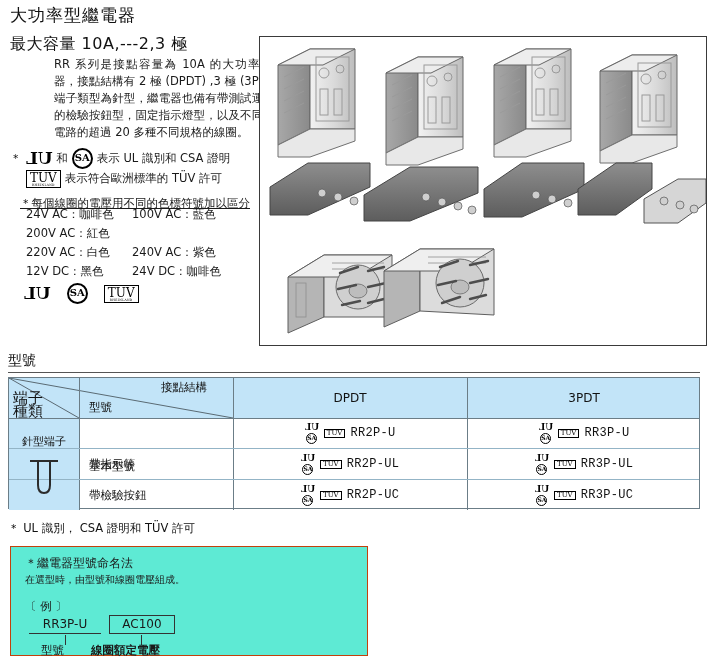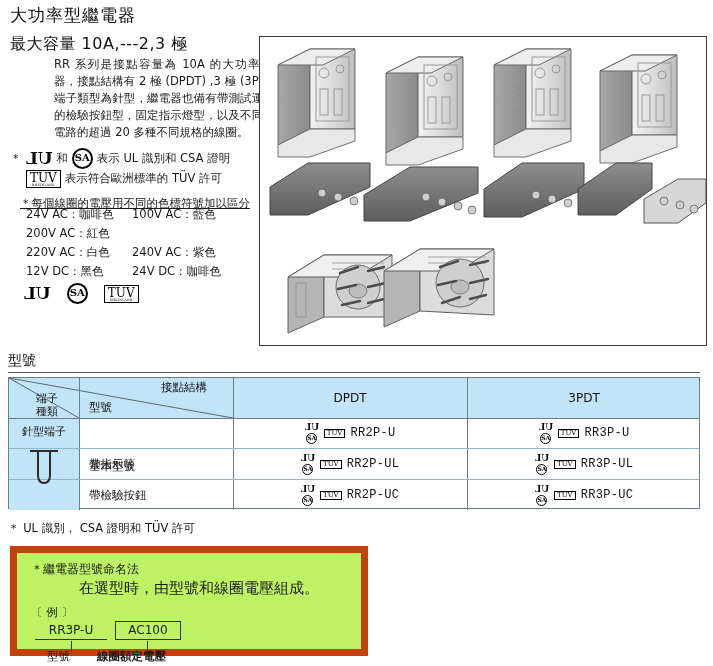--- a/index.html
+++ b/index.html
@@ -116,21 +116,21 @@
   }
   .th-bg { position: absolute; left: 0; top: 0; width: 100%; height: 40px; background: #c2e4f8; }
   .col-term-bg { position: absolute; left: 0; top: 0; width: 70px; height: 132px; background: #c2e4f8; }
   .cell-line-v { position: absolute; top: 0; width: 1px; height: 132px; background: #6b7d87; }
   .cell-line-h { position: absolute; left: 0; width: 100%; height: 1px; background: #93b4c6; }
 
   .diag-svg { position: absolute; left: 0; top: 0; width: 224px; height: 40px; }
 
   .lbl-terminal-kind {
     position: absolute; left: 4px; top: 14px;
-    font-size: 11px; line-height: 13px; color: #111; z-index: 3; margin-left: 23px;
+    font-size: 15px; line-height: 13px; color: #111; z-index: 3;
   }
   .lbl-contact-struct {
     position: absolute; left: 152px; top: 2px;
     font-size: 11.5px; color: #111; z-index: 3;
   }
   .lbl-model-no {
     position: absolute; left: 80px; top: 22px;
     font-size: 11.5px; color: #111; z-index: 3;
   }
   .lbl-dpdt {
@@ -140,21 +140,21 @@
   }
   .lbl-3pdt {
     position: absolute; left: 458px; top: 0; width: 234px; height: 40px;
     display: flex; align-items: center; justify-content: center;
     font-size: 12px; color: #111; z-index: 3;
   }
 
   .term-cell {
     position: absolute; left: 0; top: 40px; width: 70px; height: 92px;
     display: flex; flex-direction: column; align-items: center;
-    justify-content: flex-start; padding-top: 6px; box-sizing: border-box;
+    justify-content: flex-start; padding-top: 16px; box-sizing: border-box;
     z-index: 3;
   }
   .term-cell .tlabel { font-size: 11px; color: #111; margin-bottom: 8px; }
 
   .row-name {
     position: absolute; left: 80px; width: 140px; height: 30px;
     display: flex; align-items: center; font-size: 11.5px; color: #111; z-index: 3;
   }
   .model-cell {
     position: absolute; height: 30px;
@@ -164,24 +164,24 @@
   .model-cell .mname { letter-spacing: .3px; font-family: Liberation Mono, monospace; }
 
   
   .footnote {
     position: absolute; left: 8px; top: 521px;
     font-size: 11.5px; color: #111;
   }
   .naming-box {
     position: absolute; left: 10px; top: 546px;
     width: 358px; height: 110px;
-    border: 7px solid #c2410c; box-sizing: border-box; background: #bef264;
+    border: 1px solid #c2410c; box-sizing: border-box; background: #5eead4;
   }
   .nb-title { position: absolute; left: 14px; top: 8px; font-size: 12px; }
-  .nb-sub { position: absolute; left: 14px; top: 26px; font-size: 15px; margin-left: 48px; }
+  .nb-sub { position: absolute; left: 14px; top: 26px; font-size: 10px; }
   .nb-ex { position: absolute; left: 14px; top: 52px; font-size: 11.5px; }
   .nb-model {
     position: absolute; left: 18px; top: 70px; width: 72px;
     text-align: center; font-size: 12px;
     border-bottom: 1px solid #333; padding-bottom: 2px;
   }
   .nb-volt {
     position: absolute; left: 98px; top: 68px; width: 64px;
     text-align: center; font-size: 12px;
     border: 1px solid #333; padding: 1px 0 2px;

